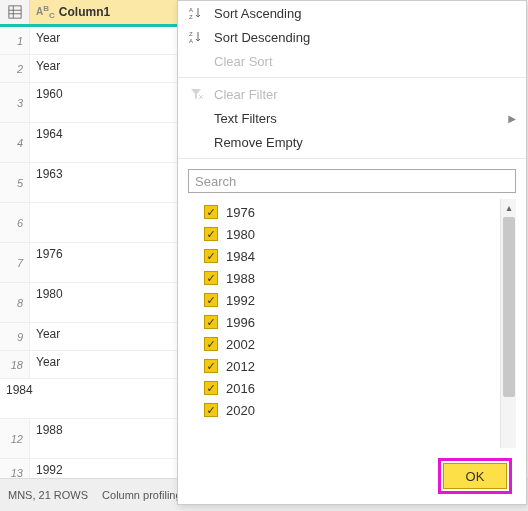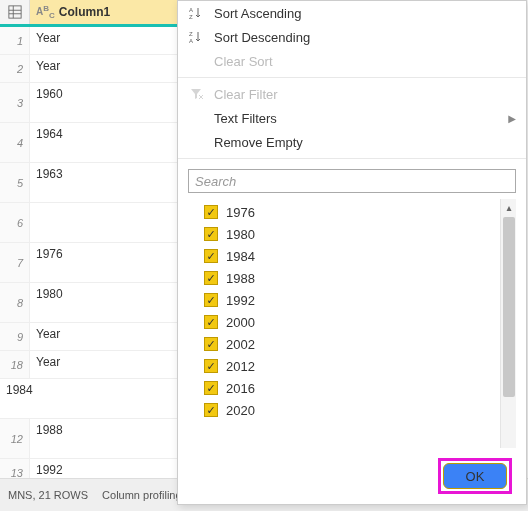--- a/index.html
+++ b/index.html
@@ -21,36 +21,36 @@
 .status-bar { position: absolute; left: 0; bottom: 0; height: 33px; width: 528px; background: #efefef; border-top: 1px solid #ddd; display: flex; align-items: center; padding: 0 8px; font-size: 11px; color: #555; gap: 14px; }
 
 .dropdown { position: absolute; left: 177px; top: 0; width: 350px; height: 505px; background: #fff; border: 1px solid #ccc; box-shadow: 2px 2px 8px rgba(0,0,0,0.15); display: flex; flex-direction: column; }
 .menu-item { display: flex; align-items: center; height: 24px; padding: 0 10px; gap: 10px; cursor: default; font-size: 13px; }
 .menu-item.disabled { color: #bbb; }
 .menu-item .micon { width: 16px; height: 16px; display: flex; align-items:center; justify-content:center; color: #666; }
 .menu-item.disabled .micon { opacity: 0.4; }
 .menu-item .chev { margin-left: auto; color: #888; font-size: 10px; }
 .sep { height: 1px; background: #e8e8e8; margin: 4px 0; }
 
-.search-box { margin: 6px 10px; height: 24px; border: 1px solid #aaa; padding: 0 6px; font-style: italic; color: #999; display: flex; align-items: center; font-size: 13px; }
+.search-box { margin: 6px 10px; height: 24px; border: 1px solid #aaa; padding: 0 6px; color: #999; display: flex; align-items: center; font-size: 13px; }
 
 .filter-list { position: relative; margin: 0 10px; flex: 1; overflow: hidden; }
 .filter-rows { position: absolute; left: 0; top: 0; right: 16px; bottom: 0; overflow: hidden; padding-top: 2px; }
 .flt { display: flex; align-items: center; height: 22px; gap: 8px; padding-left: 16px; font-size: 13px; }
 .chk { width: 14px; height: 14px; border: 1px solid #888; display: inline-flex; align-items:center; justify-content:center; background: #fff; }
 .chk.on { background: #f2c811; border-color: #c09a00; }
 .chk.on::after { content: "✓"; font-size: 11px; color: #333; line-height: 1; }
 
 .scrollbar { position: absolute; right: 0; top: 0; width: 16px; height: 266px; background: #f4f4f4; border-left: 1px solid #e4e4e4; }
 .sb-arrow { width: 16px; height: 16px; display: flex; align-items:center; justify-content:center; color: #666; font-size: 10px; }
 .sb-thumb { position: absolute; left: 2px; width: 12px; background: #c8c8c8; border-radius: 2px; }
 
 .btn-row { display: flex; justify-content: flex-end; gap: 10px; padding: 10px 14px; }
 .btn { min-width: 64px; height: 26px; display: flex; align-items:center; justify-content:center; border: 1px solid #aaa; font-size: 13px; background: #fafafa; }
-.btn.primary { background: #3b82f6; border-color: #c09a00; font-weight: 400; border-radius: 6px; }
+.btn.primary { background: #fde047; border-color: #c09a00; font-weight: 400; }
 .hl-btn { border: 3px solid #e815d5; padding: 2px; display: inline-flex; }
 </style>
 </head>
 <body>
 
 <div class="table-area">
   <div class="table-header">
     <div class="hdr-idx">
       <svg viewBox="0 0 16 16">
           <rect x="1" y="1" width="14" height="14" fill="none" stroke="#666"></rect>
@@ -191,21 +191,21 @@
         <div class="flt">
           <span class="chk on"></span>
           <span>1988</span>
         </div>
         <div class="flt">
           <span class="chk on"></span>
           <span>1992</span>
         </div>
         <div class="flt">
           <span class="chk on"></span>
-          <span>2000</span>
+          <span>1996</span>
         </div>
         <div class="flt">
           <span class="chk on"></span>
           <span>2002</span>
         </div>
         <div class="flt">
           <span class="chk on"></span>
           <span>2012</span>
         </div>
         <div class="flt">

